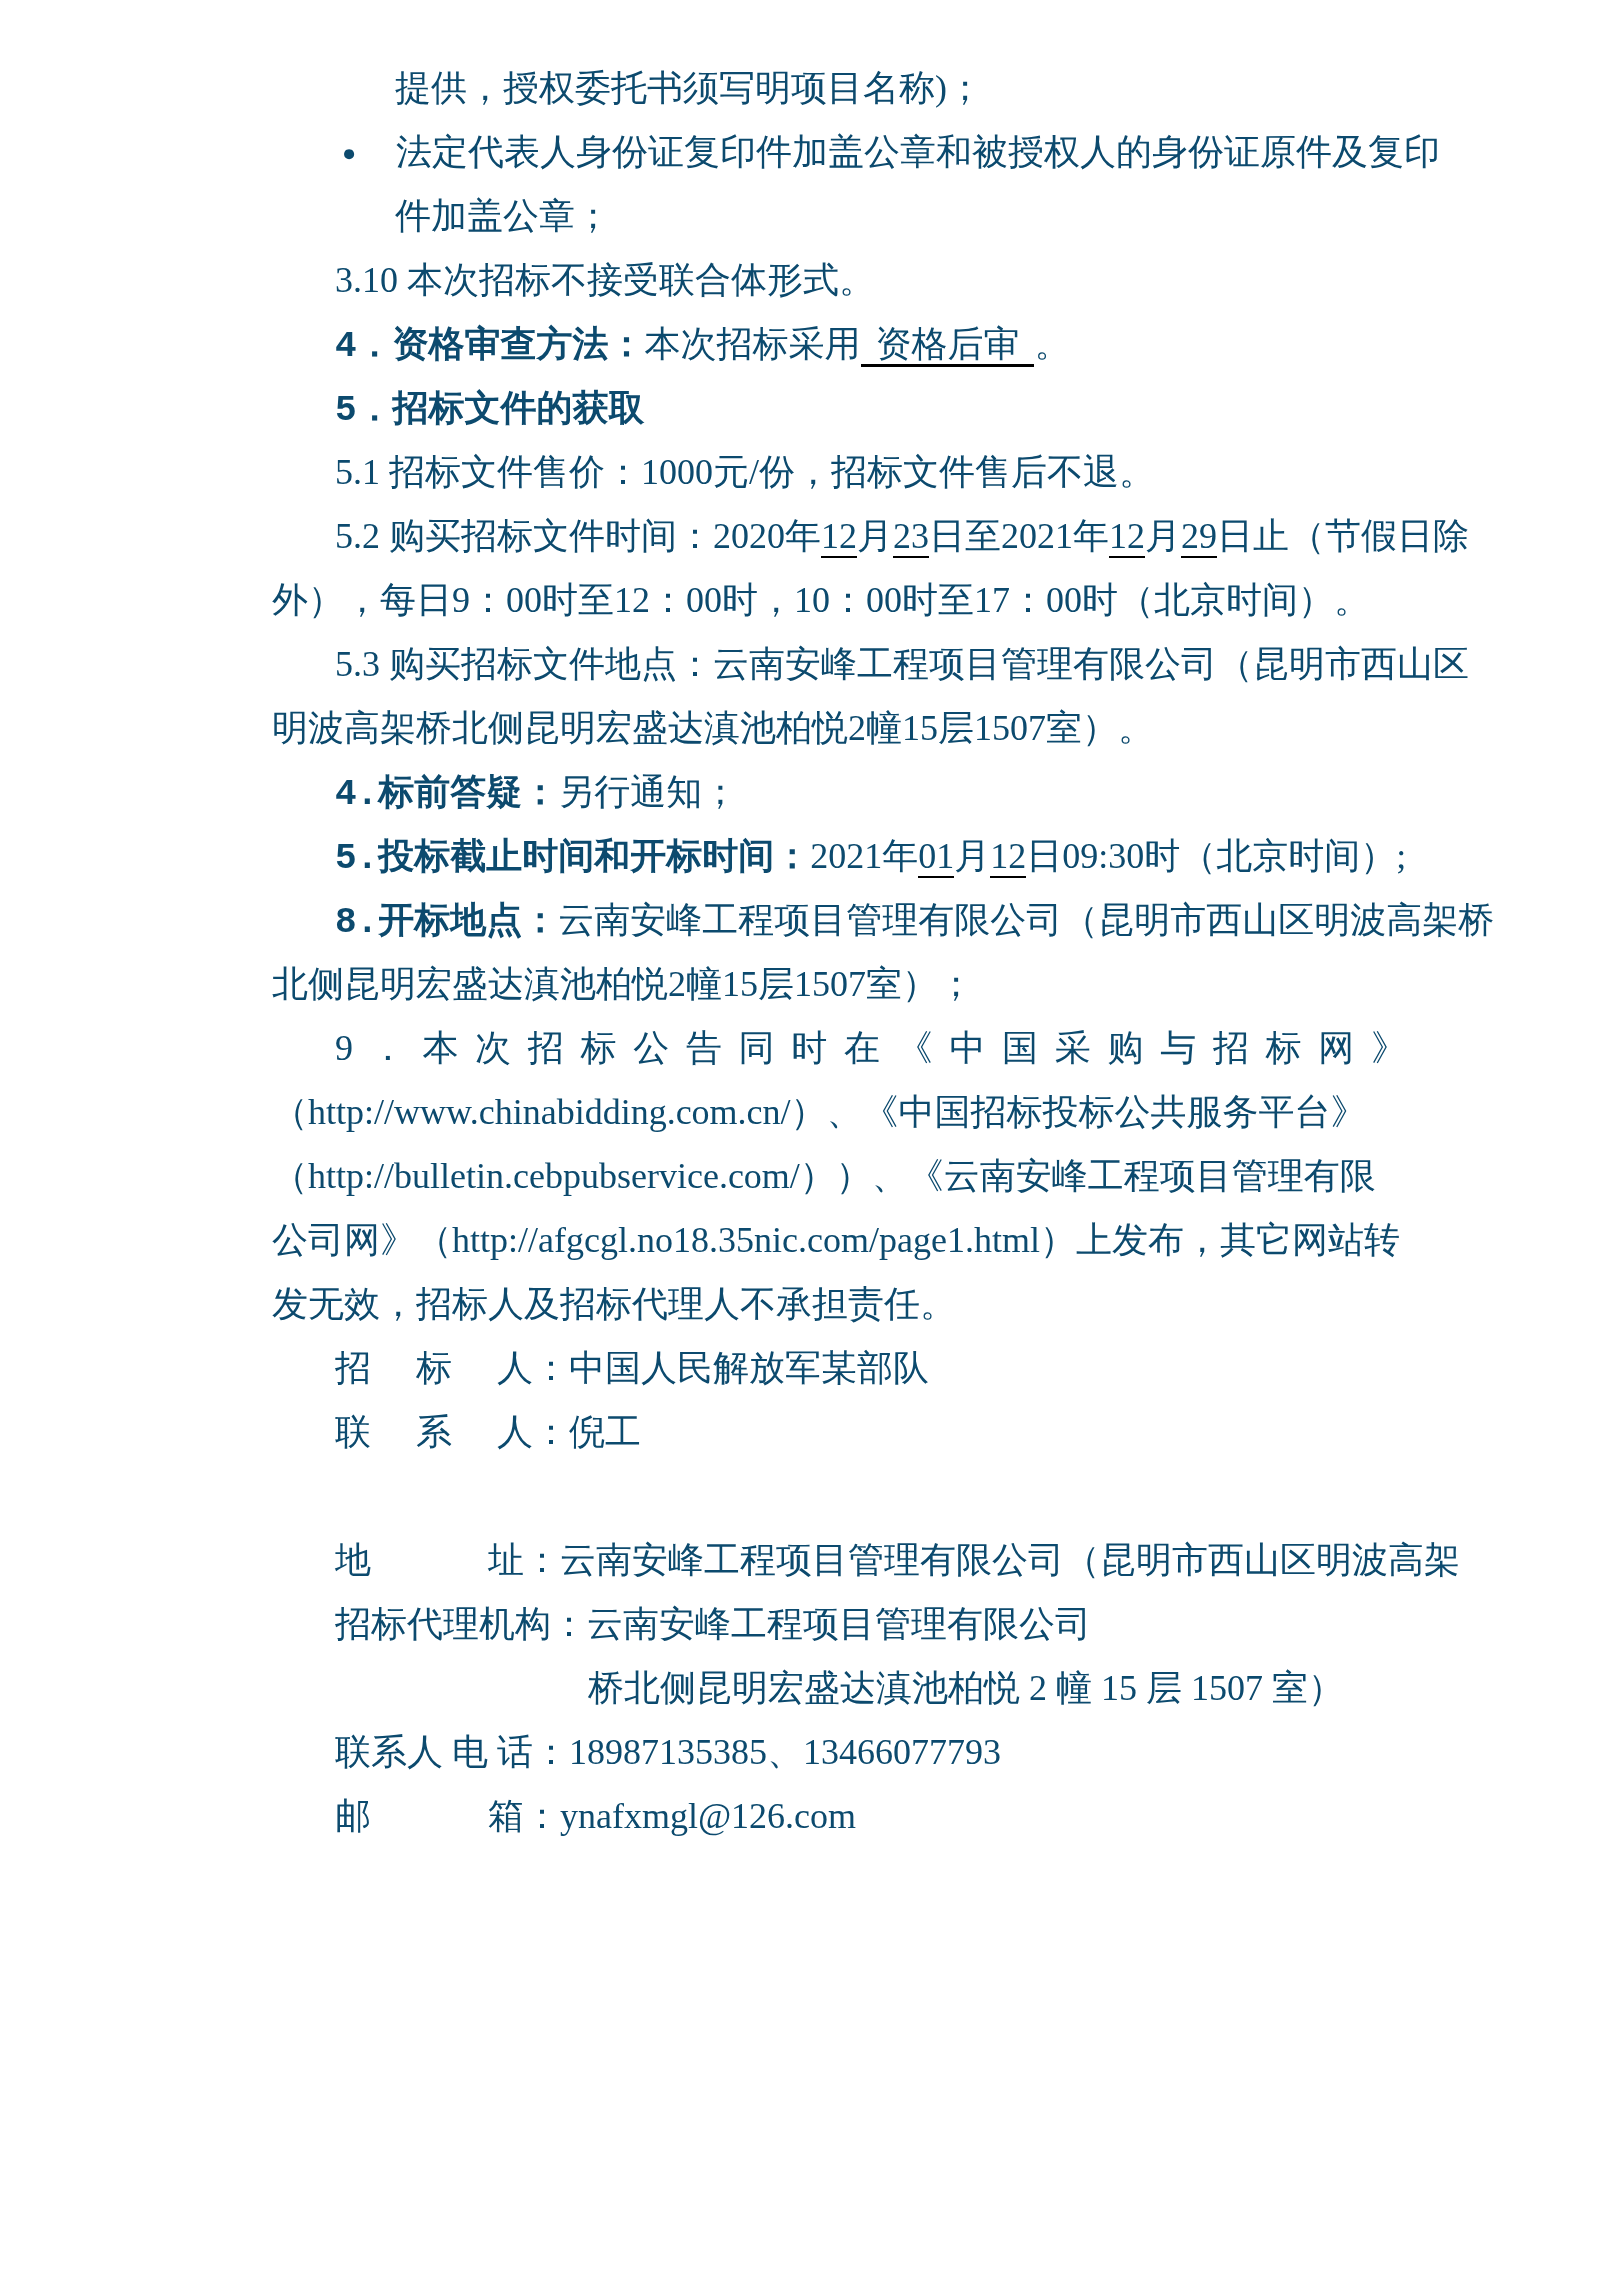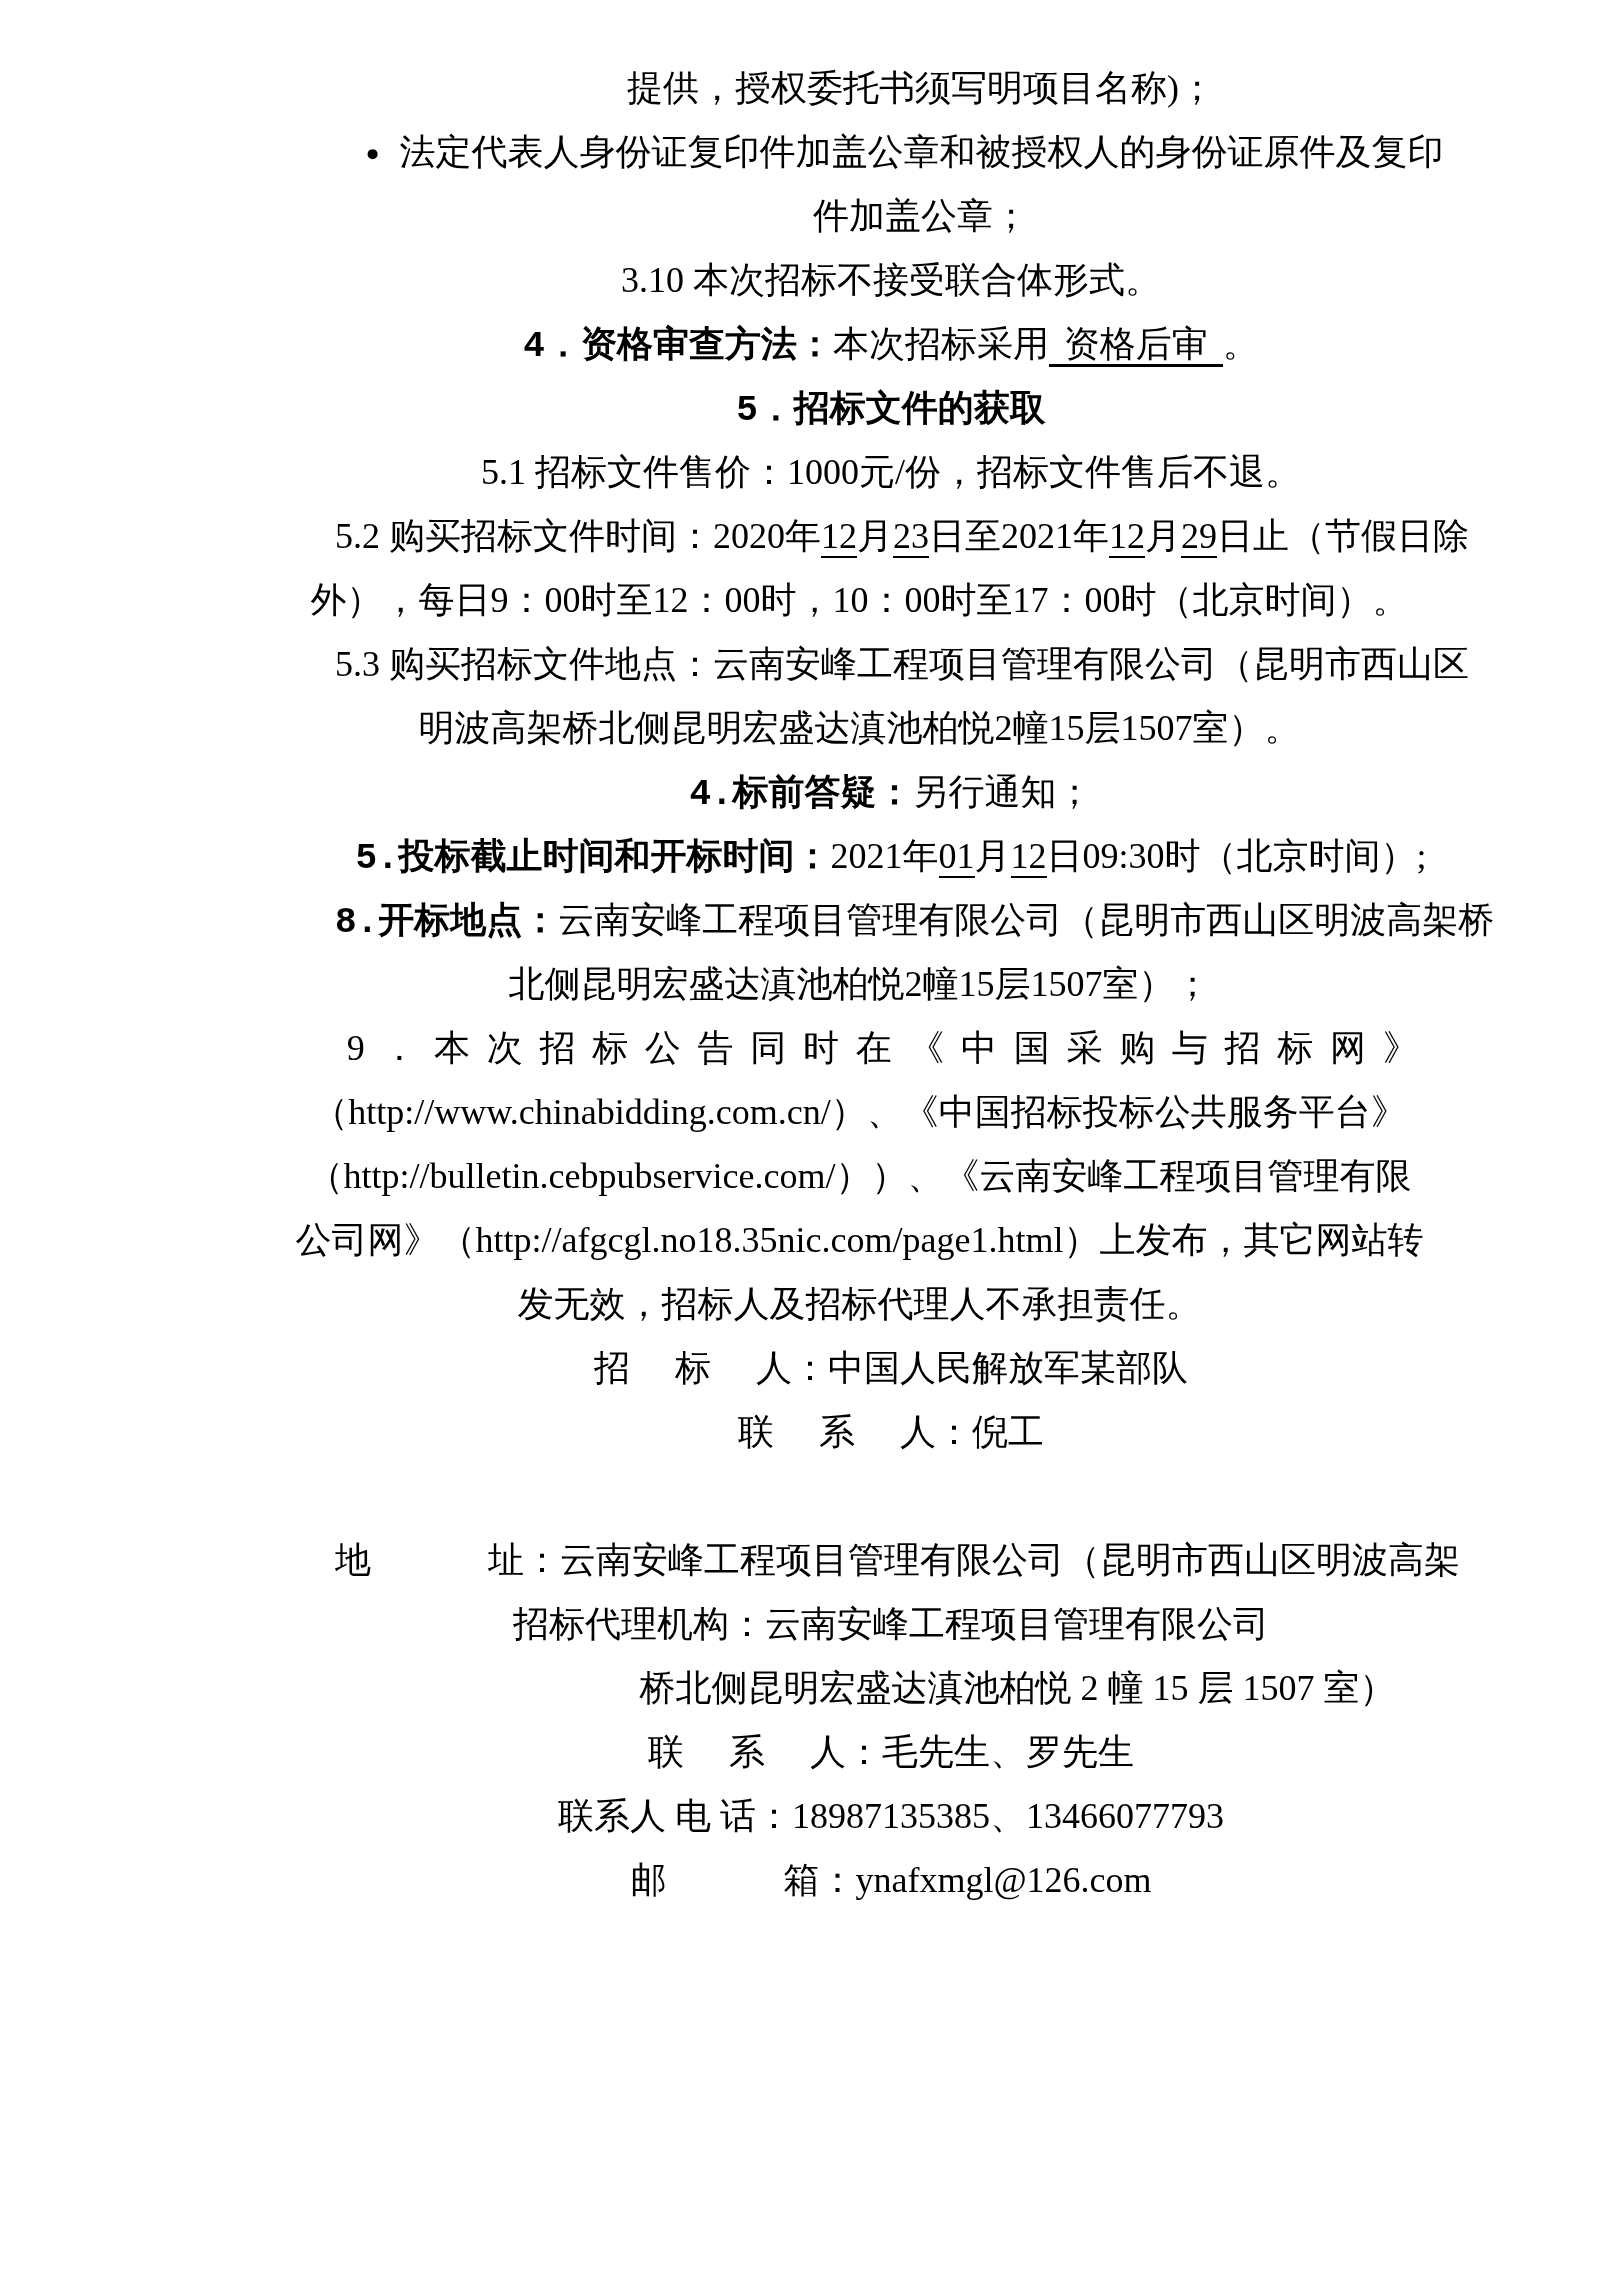--- a/index.html
+++ b/index.html
@@ -12,22 +12,21 @@
     color:#000000;
     padding:56px 174px 0 272px;
     overflow:hidden;
   }
   .doc{width:100%;}
   .line{
     height:64px;
     line-height:64px;
     font-size:36px;
     white-space:pre;
-    color:#000000;
-    text-align:center;
+    color:#0c4a6e;
   }
   .blank{height:64px;}
   .indent{padding-left:63px;}
   .hang{padding-left:123px;}
   .bullet-line{padding-left:70px;}
   .addr2{padding-left:316px;}
   .sp{letter-spacing:16.7px;}
   .seg{display:inline;}
   .b{font-weight:bold;font-family:Liberation Mono, monospace;}
   .u{border-bottom:2.9px solid #000;}
@@ -64,18 +63,17 @@
       <div class="line"><span class="seg">（http://www.chinabidding.com.cn/）、《中国招标投标公共服务平台》</span></div>
       <div class="line"><span class="seg">（http://bulletin.cebpubservice.com/））、《云南安峰工程项目管理有限</span></div>
       <div class="line"><span class="seg">公司网》（http://afgcgl.no18.35nic.com/page1.html）上发布，其它网站转</span></div>
       <div class="line"><span class="seg">发无效，招标人及招标代理人不承担责任。</span></div>
       <div class="line indent"><span class="seg">招　 标　 人：中国人民解放军某部队</span></div>
       <div class="line indent"><span class="seg">联　 系　 人：倪工</span></div>
       <div class="line blank"></div>
       <div class="line indent"><span class="seg">地　　　 址：云南安峰工程项目管理有限公司（昆明市西山区明波高架</span></div>
       <div class="line indent"><span class="seg">招标代理机构：云南安峰工程项目管理有限公司</span></div>
       <div class="line addr2"><span class="seg">桥北侧昆明宏盛达滇池柏悦 2 幢 15 层 1507 室）</span></div>
-      <div class="line indent"><span class="seg">联　 系　 人：毛先生、罗先生</span></div>
       <div class="line indent"><span class="seg">联系人 电 话：18987135385、13466077793</span></div>
       <div class="line indent"><span class="seg">邮　　　 箱：ynafxmgl@126.com</span></div>
     </div>
 </div>
 
 
 </body></html>

